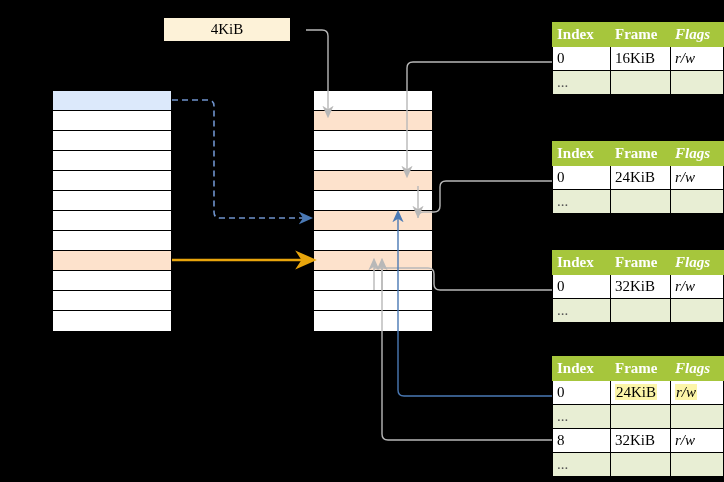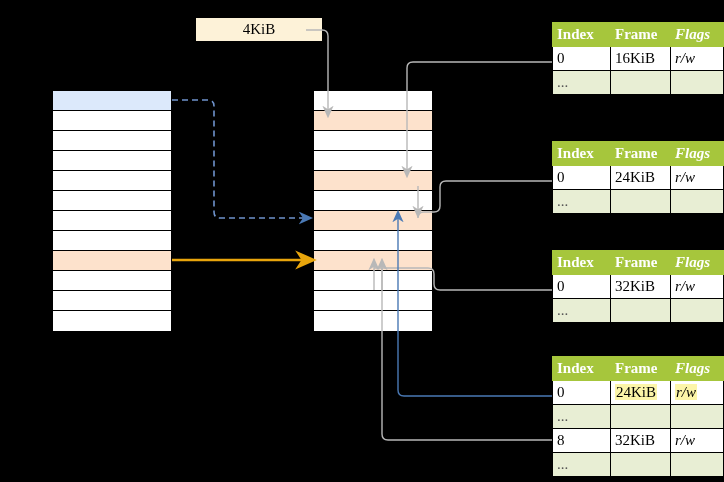--- a/index.html
+++ b/index.html
@@ -35,21 +35,21 @@
 
   
   svg.wires{position:absolute;left:0;top:0;width:724px;height:482px;
             pointer-events:none;}
 </style>
 </head>
 <body>
 
 <div class="stage">
 
-  <div class="sizebox" style="left:196px;top:18px;width:126px;height:23px;">
+  <div class="sizebox" style="left:164px;top:18px;width:126px;height:23px;">
     <span>4KiB</span>
   </div>
 
   <div class="memcol" style="left:52px;top:90px;width:120px;height:240px;" id="virtual-col">
       <div class="memrow blue"></div>
       <div class="memrow"></div>
       <div class="memrow"></div>
       <div class="memrow"></div>
       <div class="memrow"></div>
       <div class="memrow"></div>

